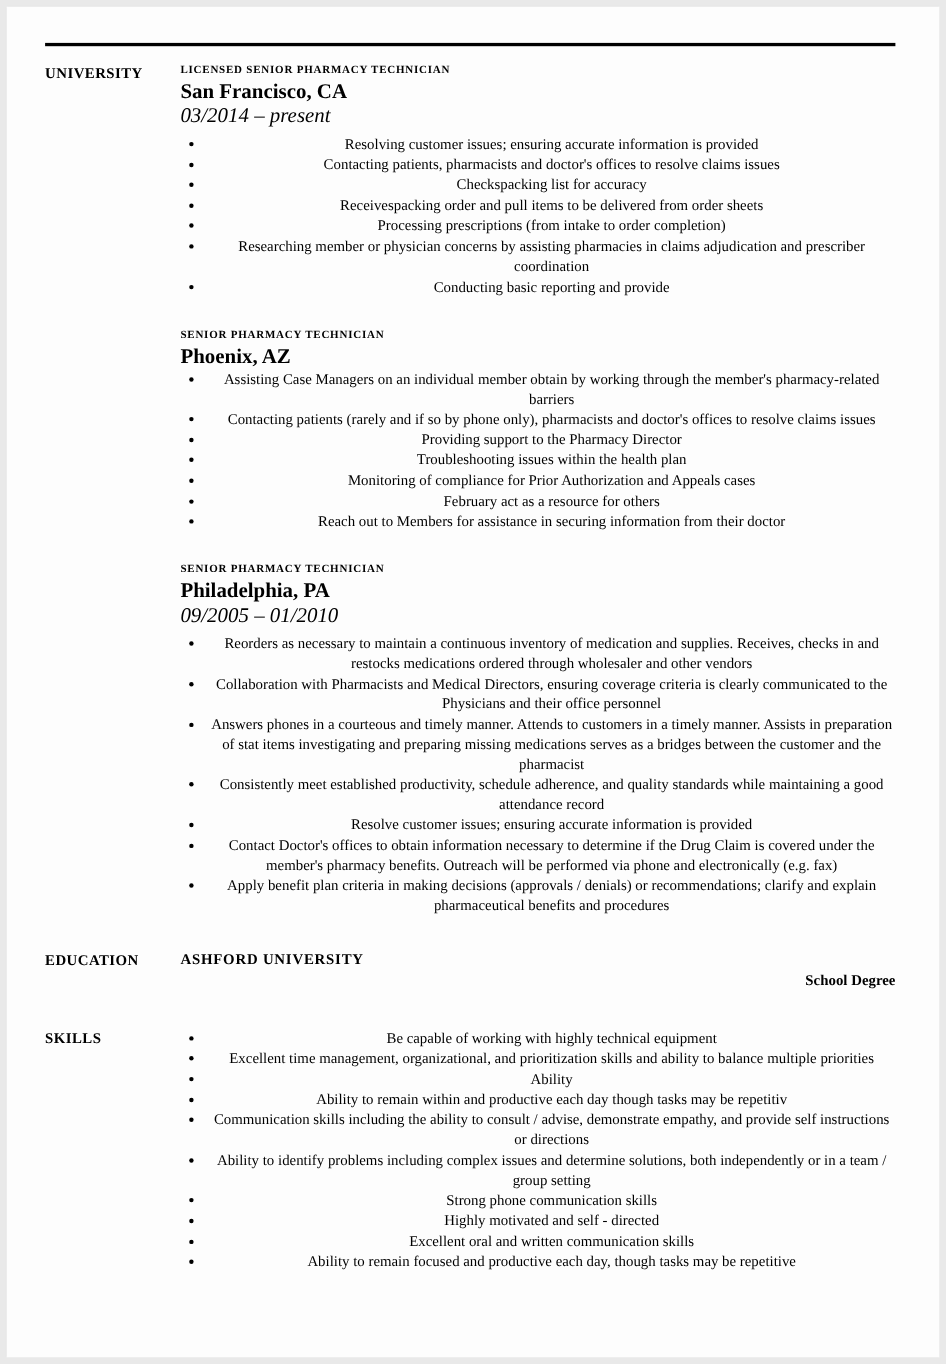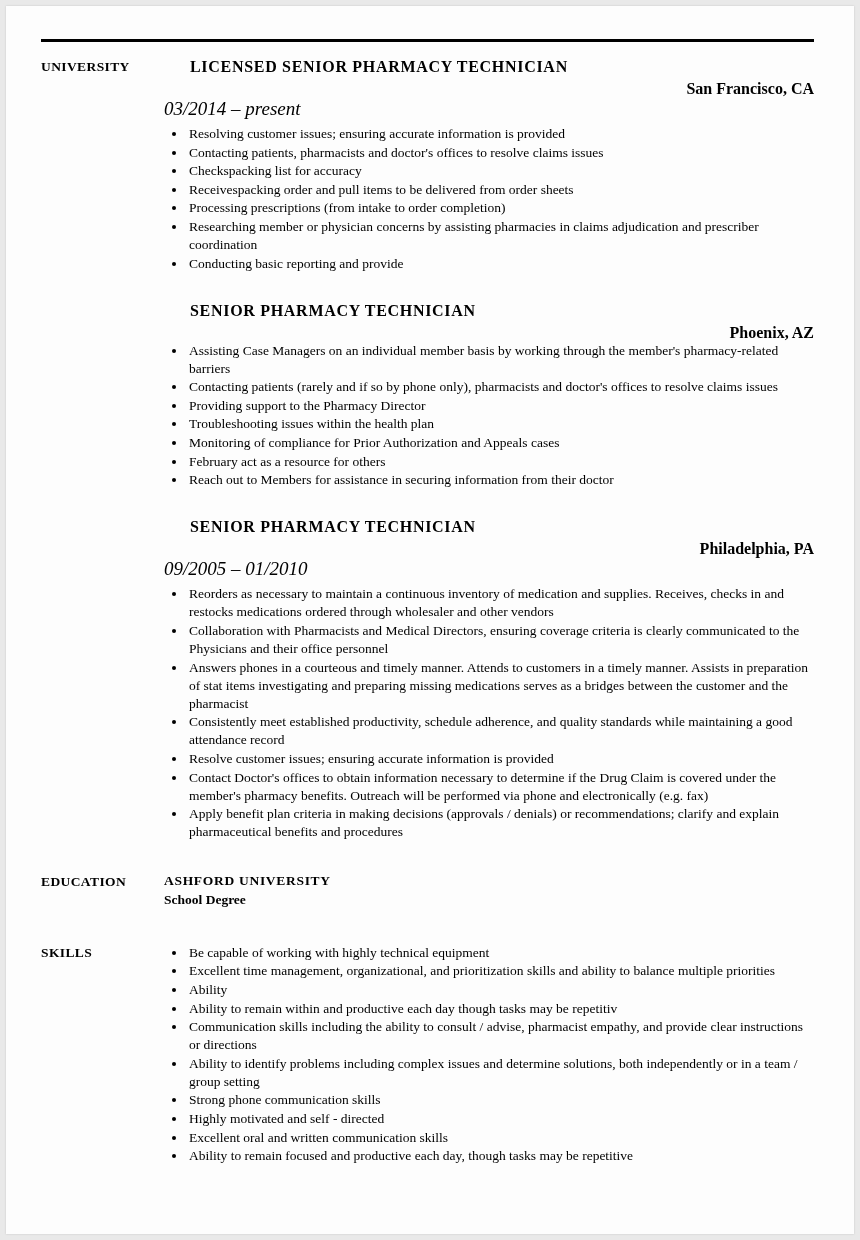--- a/index.html
+++ b/index.html
@@ -41,53 +41,52 @@
   }
   .section-label {
     font-weight: bold;
     font-size: 13.5px;
     letter-spacing: 0.4px;
     padding-top: 1px;
   }
   .job { margin-bottom: 29px; }
   .job:last-child { margin-bottom: 0; }
   .job-title {
-    font-size: 16px;
+    font-size: 10px;
     font-weight: bold;
     letter-spacing: 0.7px;
     margin-bottom: 4px;
-    margin-left: 26px;
   }
   .job-location {
-    font-size: 16px;
+    font-size: 19px;
     font-weight: bold;
-    text-align: right;
   }
   .job-dates {
     font-size: 19px;
     margin-bottom: 5px;
     font-style: italic;
   }
   ul.bullets {
     list-style: disc;
     padding-left: 23px;
     font-size: 13.5px;
     line-height: 1.34;
   }
-  ul.bullets li { padding-left: 2px; margin-bottom: 0.5px; }
+  ul.bullets li { padding-left: 2px; margin-bottom: 0.5px; text-align: center; }
   .section-education { margin-top: 31px; }
   .school-name {
     font-size: 13.5px;
     font-weight: bold;
     letter-spacing: 0.7px;
     margin-bottom: 3px;
   }
   .degree {
     font-size: 13.5px;
     font-weight: bold;
+    text-align: right;
   }
   .section-skills { margin-top: 36px; }
 </style>
 </head>
 <body>
 
 <div class="page">
 
 
   <hr class="rule">
@@ -108,21 +107,21 @@
             <li>Processing prescriptions (from intake to order completion)</li>
             <li>Researching member or physician concerns by assisting pharmacies in claims adjudication and prescriber coordination</li>
             <li>Conducting basic reporting and provide</li>
           </ul>
       </article>
 
       <article class="job">
         <h2 class="job-title">SENIOR PHARMACY TECHNICIAN</h2>
         <div class="job-location">Phoenix, AZ</div>
         <ul class="bullets">
-            <li>Assisting Case Managers on an individual member basis by working through the member's pharmacy-related barriers</li>
+            <li>Assisting Case Managers on an individual member obtain by working through the member's pharmacy-related barriers</li>
             <li>Contacting patients (rarely and if so by phone only), pharmacists and doctor's offices to resolve claims issues</li>
             <li>Providing support to the Pharmacy Director</li>
             <li>Troubleshooting issues within the health plan</li>
             <li>Monitoring of compliance for Prior Authorization and Appeals cases</li>
             <li>February act as a resource for others</li>
             <li>Reach out to Members for assistance in securing information from their doctor</li>
           </ul>
       </article>
 
       <article class="job">
@@ -152,21 +151,21 @@
   </section>
 
   <section class="section section-skills">
     <div class="section-label">SKILLS</div>
     <div class="section-content">
       <ul class="bullets">
           <li>Be capable of working with highly technical equipment</li>
           <li>Excellent time management, organizational, and prioritization skills and ability to balance multiple priorities</li>
           <li>Ability</li>
           <li>Ability to remain within and productive each day though tasks may be repetitiv</li>
-          <li>Communication skills including the ability to consult / advise, pharmacist empathy, and provide clear instructions or directions</li>
+          <li>Communication skills including the ability to consult / advise, demonstrate empathy, and provide self instructions or directions</li>
           <li>Ability to identify problems including complex issues and determine solutions, both independently or in a team / group setting</li>
           <li>Strong phone communication skills</li>
           <li>Highly motivated and self - directed</li>
           <li>Excellent oral and written communication skills</li>
           <li>Ability to remain focused and productive each day, though tasks may be repetitive</li>
         </ul>
     </div>
   </section>
 
 </div>

